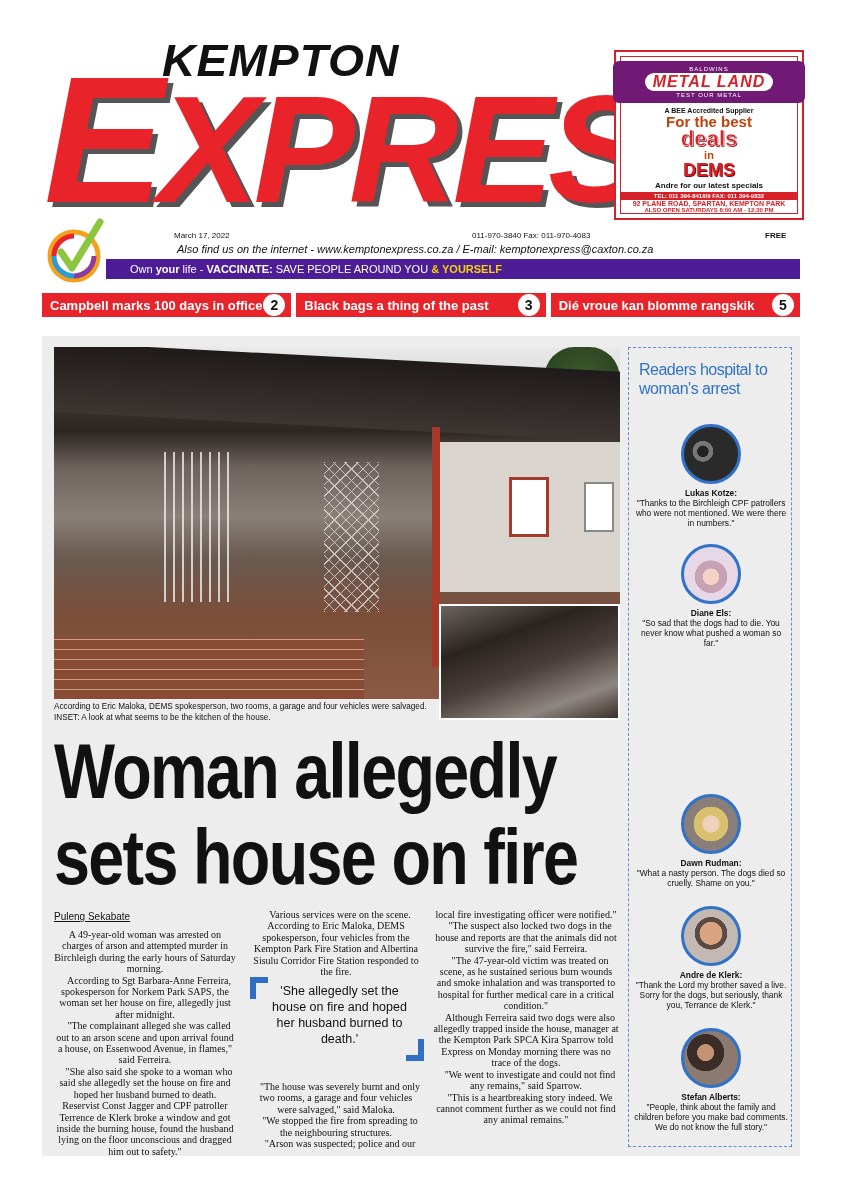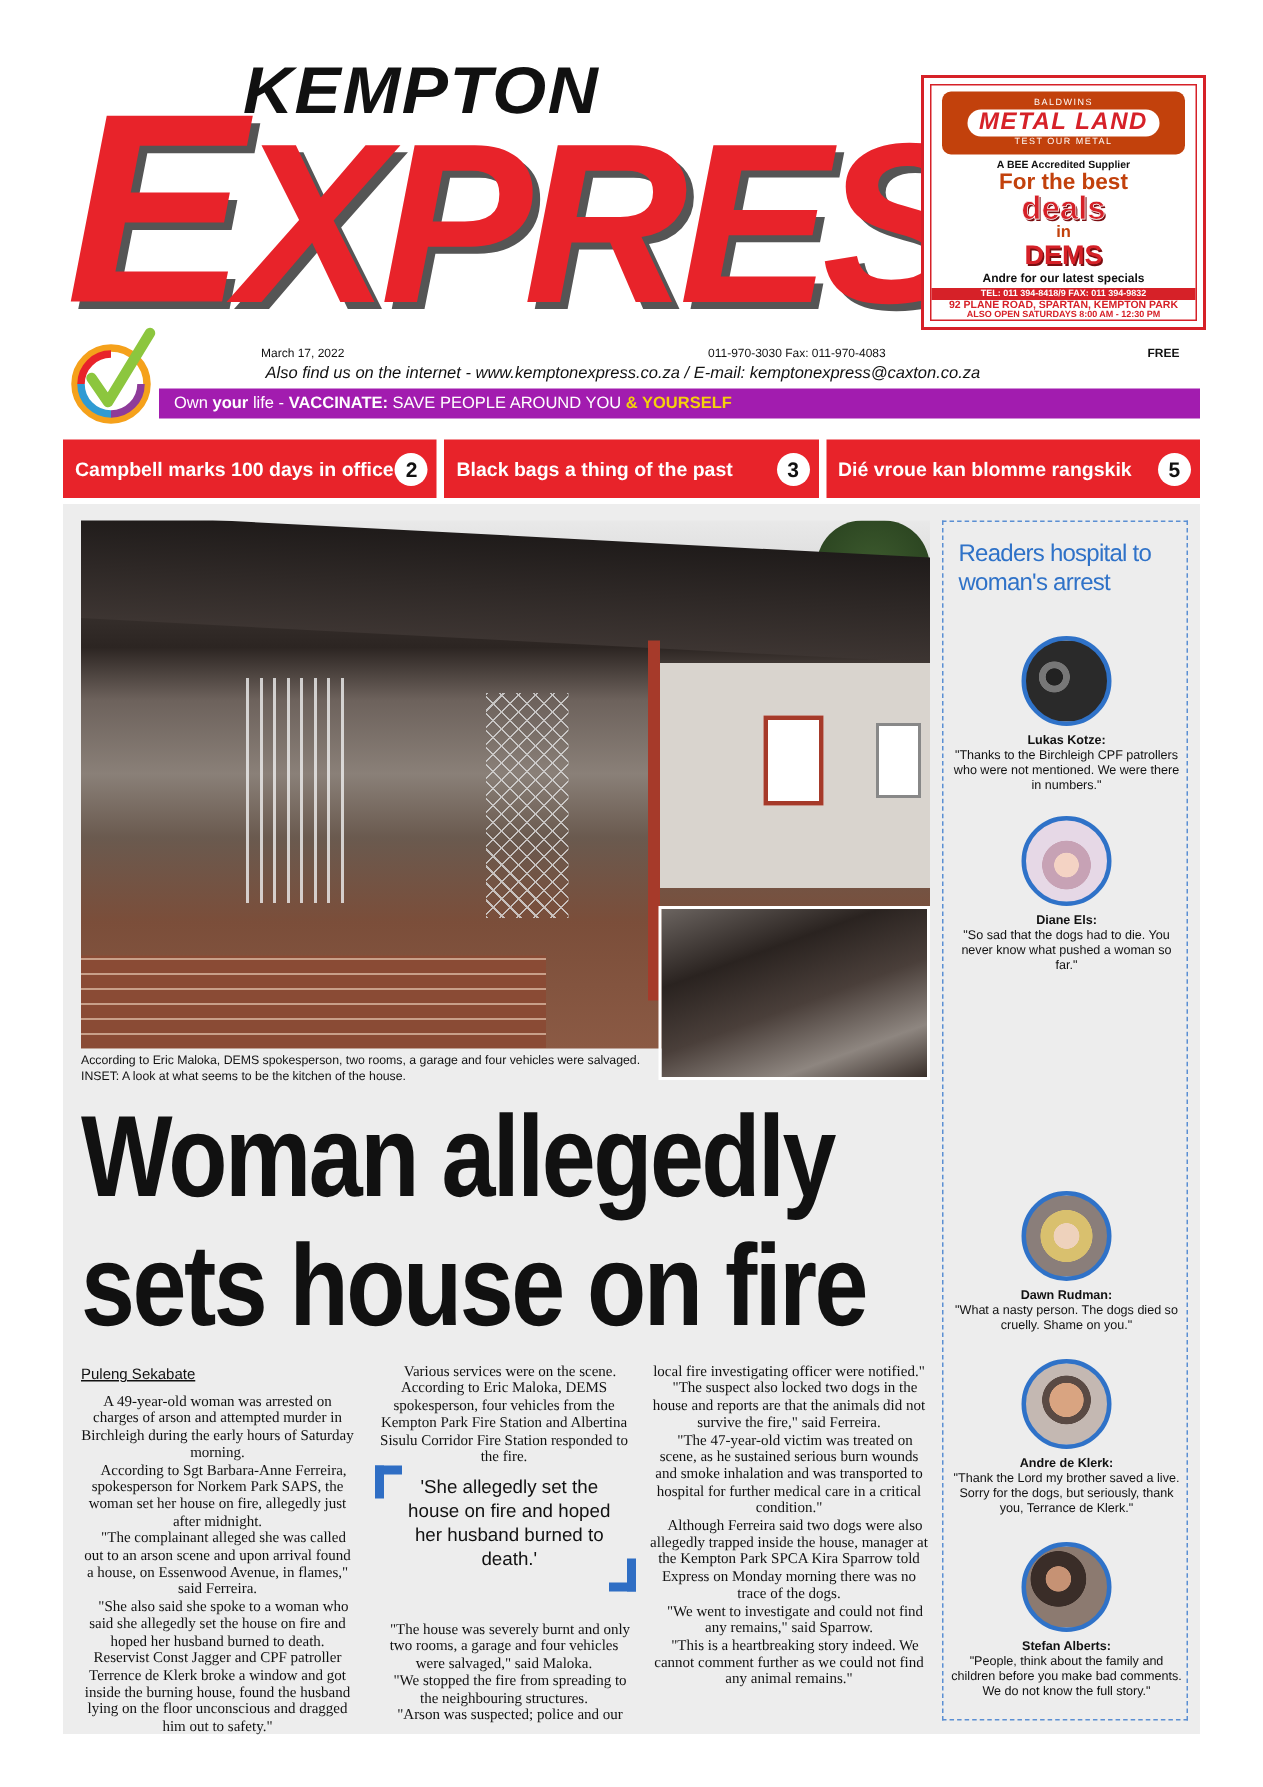--- a/index.html
+++ b/index.html
@@ -7,44 +7,44 @@
 
   
   .mast { position: absolute; left: 42px; top: 30px; width: 570px; height: 200px; }
   .mast-kempton { position: absolute; left: 120px; top: 6px; font-family: "Liberation Sans", sans-serif; font-weight: 900; font-style: italic; font-size: 44px; letter-spacing: 1px; color: #111; transform: scaleX(1.05); transform-origin: left; }
   .mast-express { position: absolute; left: 2px; top: 20px; font-family: "Liberation Sans", sans-serif; font-weight: 900; font-style: italic; font-size: 152px; letter-spacing: -6px; color: #e8232a; line-height: 1; text-shadow: 5px 5px 0 #555; transform: scaleX(1.0); }
   .mast-express .big-e { font-size: 180px; }
 
   
   .ad { position: absolute; left: 614px; top: 50px; width: 190px; height: 170px; border: 2px solid #d62128; background: #fff; padding: 4px; }
   .ad-inner { border: 1px solid #d62128; height: 100%; display: flex; flex-direction: column; align-items: center; }
-  .ad-logo { margin-top: 4px; width: 162px; height: 46px; background: #c2410c; border-radius: 6px; display: flex; flex-direction: column; align-items: center; justify-content: center; color: #fff; }
+  .ad-logo { margin-top: 4px; width: 192px; height: 46px; background: #701a75; border-radius: 6px; display: flex; flex-direction: column; align-items: center; justify-content: center; color: #fff; }
   .ad-logo .small { font-size: 6px; letter-spacing: 1px; }
   .ad-logo .brand { font-size: 16px; font-weight: 900; font-style: italic; letter-spacing: 1px; background: #fff; color: #d62128; padding: 0 8px; border-radius: 10px; margin: 1px 0; }
   .ad-bee { font-size: 7px; font-weight: bold; margin-top: 4px; }
   .ad-best { font-size: 15px; font-weight: 900; color: #c2410c; line-height: 1; }
   .ad-deals { font-size: 22px; font-weight: 900; color: #d62128; line-height: 0.95; -webkit-text-stroke: 0.5px #fff; text-shadow: 1px 1px 0 #7a0d10; }
   .ad-steel { font-size: 18px; font-weight: 900; color: #d62128; line-height: 1; text-shadow: 1px 1px 0 #7a0d10; }
   .ad-phone { font-size: 8px; font-weight: bold; margin-top: 2px; }
   .ad-bar { width: 100%; background: #d62128; color: #fff; font-size: 6px; font-weight: bold; text-align: center; padding: 1px 0; margin-top: 2px; }
   .ad-addr { font-size: 7px; font-weight: bold; color: #d62128; }
   .ad-open { font-size: 6px; font-weight: bold; color: #d62128; }
 
   
   .vac-logo { position: absolute; left: 44px; top: 216px; width: 64px; height: 72px; }
   .date { position: absolute; left: 142px; top: 231px; font-size: 8px; margin-left: 32px; }
   .phone { position: absolute; left: 472px; top: 231px; font-size: 8px; }
   .free { position: absolute; left: 765px; top: 231px; font-size: 8px; font-weight: bold; }
   .web { position: absolute; left: 177px; top: 243px; font-size: 11px; font-style: italic; }
-  .vac-bar { position: absolute; left: 106px; top: 259px; width: 694px; height: 20px; background: #a21caf; color: #fff; font-size: 11px; line-height: 20px; padding-left: 10px; }
+  .vac-bar { position: absolute; left: 106px; top: 259px; width: 694px; height: 20px; background: #4c1d95; color: #fff; font-size: 11px; line-height: 20px; padding-left: 24px; }
   .vac-bar b { font-weight: 900; }
   .vac-bar .yel { color: #f5d10b; font-weight: 900; }
 
   
-  .teasers { position: absolute; left: 42px; top: 293px; width: 758px; height: 39px; display: flex; gap: 5px; }
+  .teasers { position: absolute; left: 42px; top: 293px; width: 758px; height: 24px; display: flex; gap: 5px; }
   .teaser { flex: 1; background: #e8232a; color: #fff; font-weight: bold; font-size: 13px; display: flex; align-items: center; justify-content: space-between; padding: 0 6px 0 8px; }
   .teaser .num { width: 22px; height: 22px; border-radius: 50%; background: #fff; color: #111; font-weight: 900; font-size: 14px; display: flex; align-items: center; justify-content: center; }
 
   
   .main-bg { position: absolute; left: 42px; top: 336px; width: 758px; height: 820px; background: #ededed; }
   .photo { position: absolute; left: 54px; top: 347px; width: 566px; height: 352px; overflow: hidden; background: linear-gradient(180deg, #e9e9e9 0%, #dedede 8%, #3b3431 14%, #2c2522 24%, #6d625c 34%, #8a8078 48%, #6a5a4f 60%, #7b4e3a 76%, #8b5a44 100%); }
   .roof { position: absolute; left: 0; top: 10px; width: 570px; height: 70px; background: linear-gradient(180deg, #1f1b1a, #3d3532); transform: skewY(3deg); }
   .wall { position: absolute; left: 380px; top: 95px; width: 186px; height: 150px; background: #d9d4ce; }
   .tree { position: absolute; left: 490px; top: 0; width: 76px; height: 80px; background: radial-gradient(circle at 50% 40%, #3d5a2e, #223a1a); border-radius: 40%; }
   .gate { position: absolute; left: 110px; top: 105px; width: 70px; height: 150px; background: repeating-linear-gradient(90deg, #eee 0 2px, transparent 2px 9px); opacity: 0.8; }
@@ -118,21 +118,21 @@
 
 <svg class="vac-logo" viewBox="0 0 64 72">
   <circle cx="30" cy="40" r="24" fill="none" stroke="#f5a11b" stroke-width="5"></circle>
   <path d="M10 40 A20 20 0 0 1 30 20" fill="none" stroke="#e8232a" stroke-width="5"></path>
   <path d="M30 60 A20 20 0 0 1 10 40" fill="none" stroke="#2f9bd3" stroke-width="5"></path>
   <path d="M50 40 A20 20 0 0 1 30 60" fill="none" stroke="#8e3b9a" stroke-width="5"></path>
   <path d="M17 36 L28 52 L56 6" fill="none" stroke="#8cc63e" stroke-width="7" stroke-linecap="round" stroke-linejoin="round"></path>
 </svg>
 
 <div class="date">March 17, 2022</div>
-<div class="phone">011-970-3030 Fax: 011-970-4083</div>
+<div class="phone">011-970-3840 Fax: 011-970-4083</div>
 <div class="free">FREE</div>
 <div class="web">Also find us on the internet - www.kemptonexpress.co.za  / E-mail:  kemptonexpress@caxton.co.za</div>
 
 <div class="vac-bar">
   <span>Own </span><b>your</b><span> life - </span><b>VACCINATE:</b><span> SAVE PEOPLE AROUND YOU </span><span class="yel">&amp; YOURSELF</span>
 </div>
 
 <div class="teasers">
   <div class="teaser">
     <span>Campbell marks 100 days in office</span>

